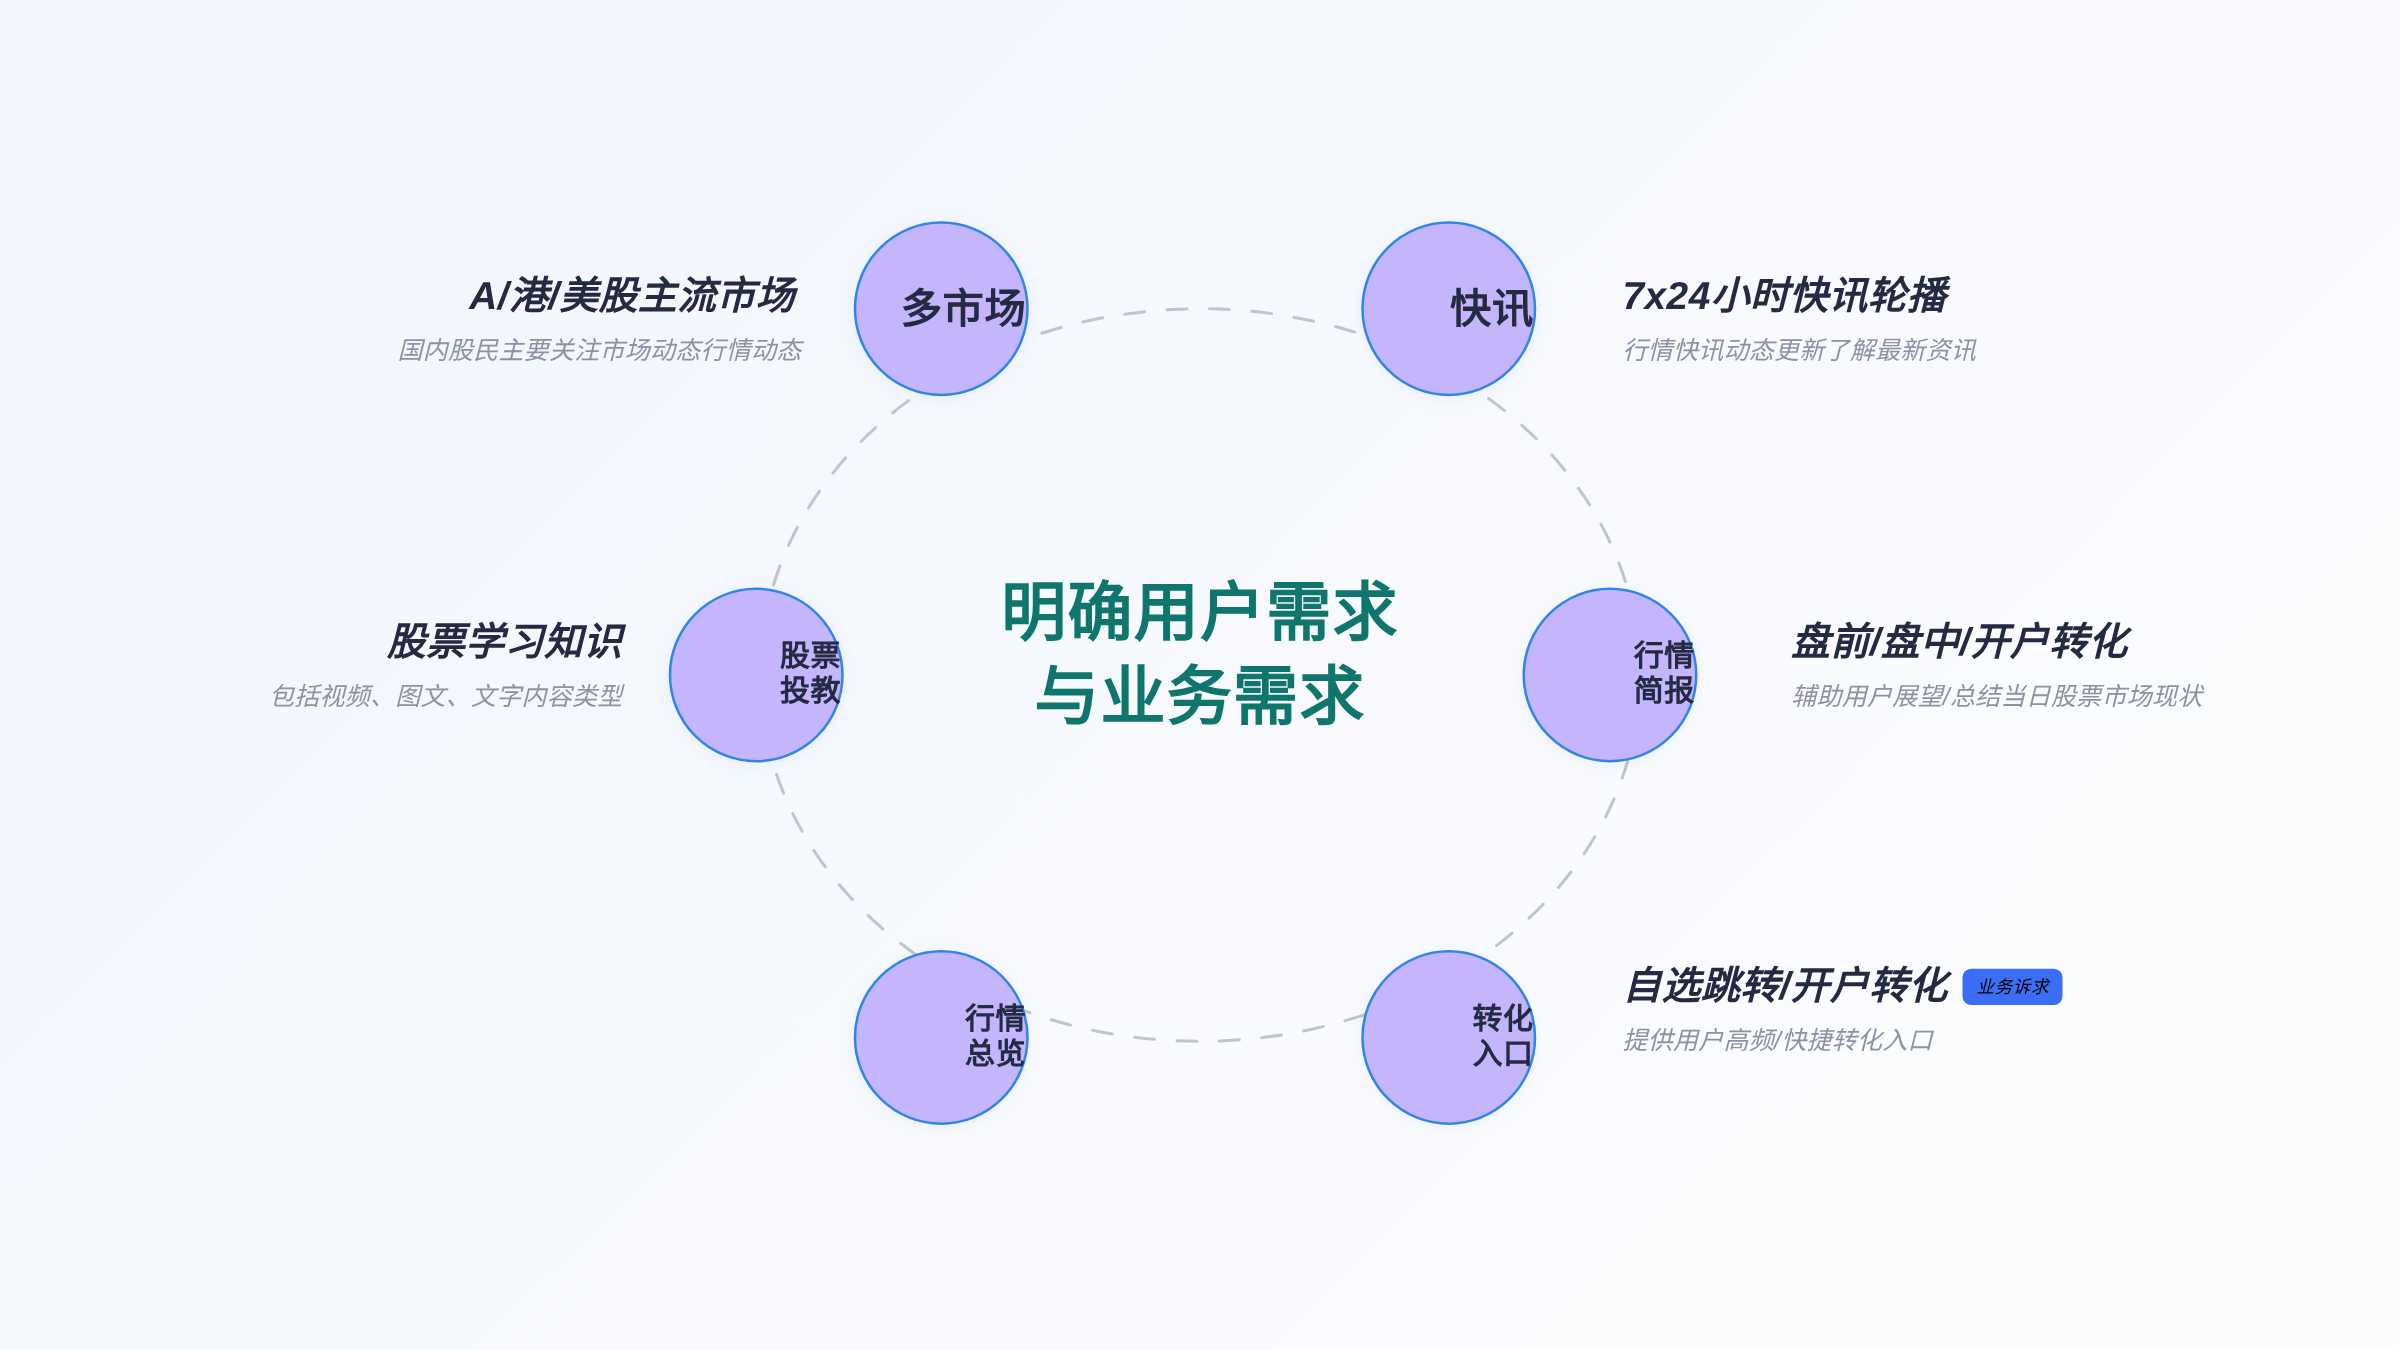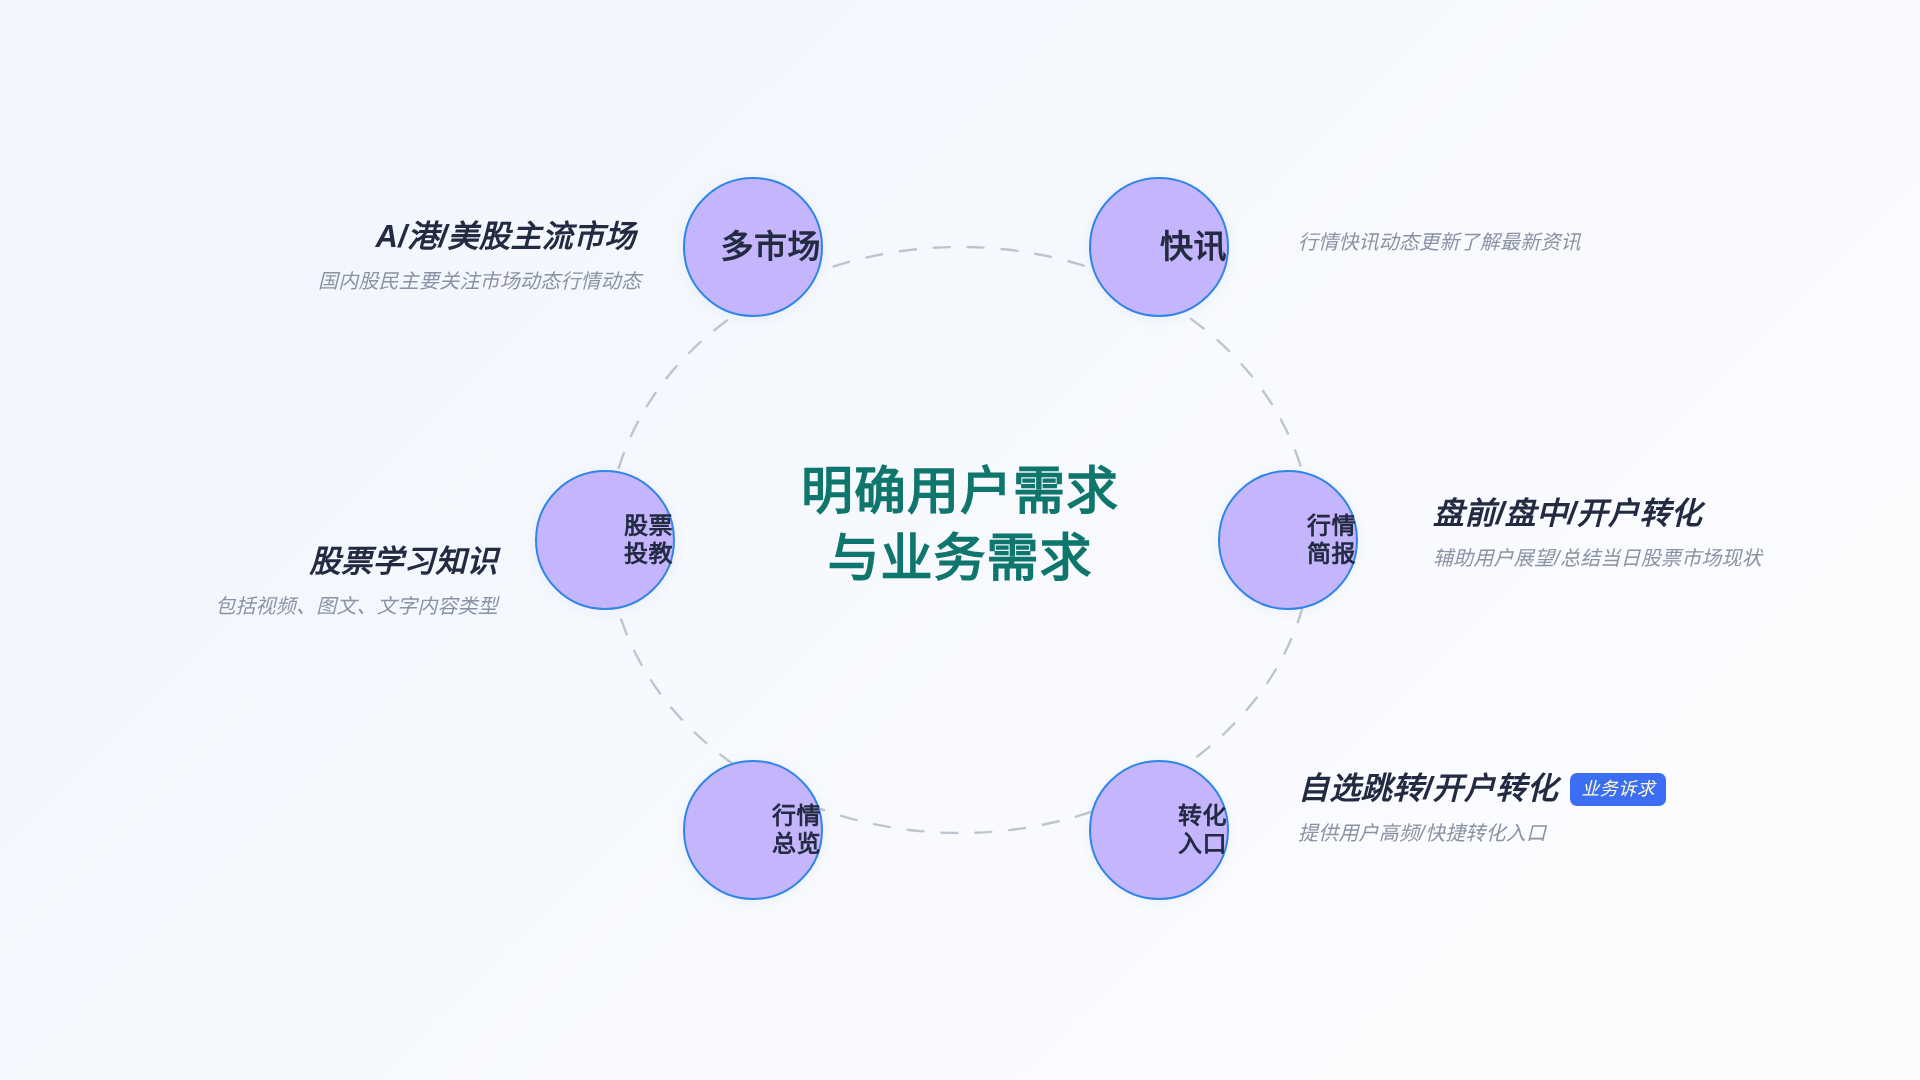--- a/index.html
+++ b/index.html
@@ -102,33 +102,33 @@
     margin-top: 12px;
     letter-spacing: 0.2px;
     white-space: nowrap;
   }
   .txt.right-align { text-align: right; }
   .txt.right-align .headline { justify-content: flex-end; }
   .txt.left-align  { text-align: left; }
 
   
   #txt-multi-market   { left: 318px;  top: 218px; width: 318px; }
-  #txt-stock-edu      { left: 140px;  top: 495px; width: 358px; margin-top: 48px; }
+  #txt-stock-edu      { left: 140px;  top: 495px; width: 358px; }
   #txt-market-overview{ left: 168px;  top: 770px; width: 470px; }
 
   #txt-flash-news     { left: 1298px; top: 218px; }
   #txt-quote-brief    { left: 1433px; top: 495px; }
   #txt-conversion     { left: 1298px; top: 770px; }
 
   
   .badge {
     display: inline-block;
     background: #3B6EF5;
-    color: #fef9c3;
-    font-size: 18px;
+    color: #000000;
+    font-size: 14px;
     font-weight: 400;
     line-height: 1;
     padding: 7px 11px 8px;
     border-radius: 7px;
     letter-spacing: 0.5px;
     white-space: nowrap;
     vertical-align: middle;
     text-align: right;
   }
 </style>
@@ -173,20 +173,21 @@
     <span class="node-label">股票
 投教</span>
   </div>
 
   <div class="txt right-align" id="txt-multi-market">
     <div class="headline">A/港/美股主流市场</div>
     <div class="sub">国内股民主要关注市场动态行情动态</div>
   </div>
 
   <div class="txt left-align" id="txt-flash-news">
+    <div class="headline">7x24小时快讯轮播</div>
     <div class="sub">行情快讯动态更新了解最新资讯</div>
   </div>
 
   <div class="txt left-align" id="txt-quote-brief">
     <div class="headline">盘前/盘中/开户转化</div>
     <div class="sub">辅助用户展望/总结当日股票市场现状</div>
   </div>
 
   <div class="txt left-align" id="txt-conversion">
     <div class="headline">

